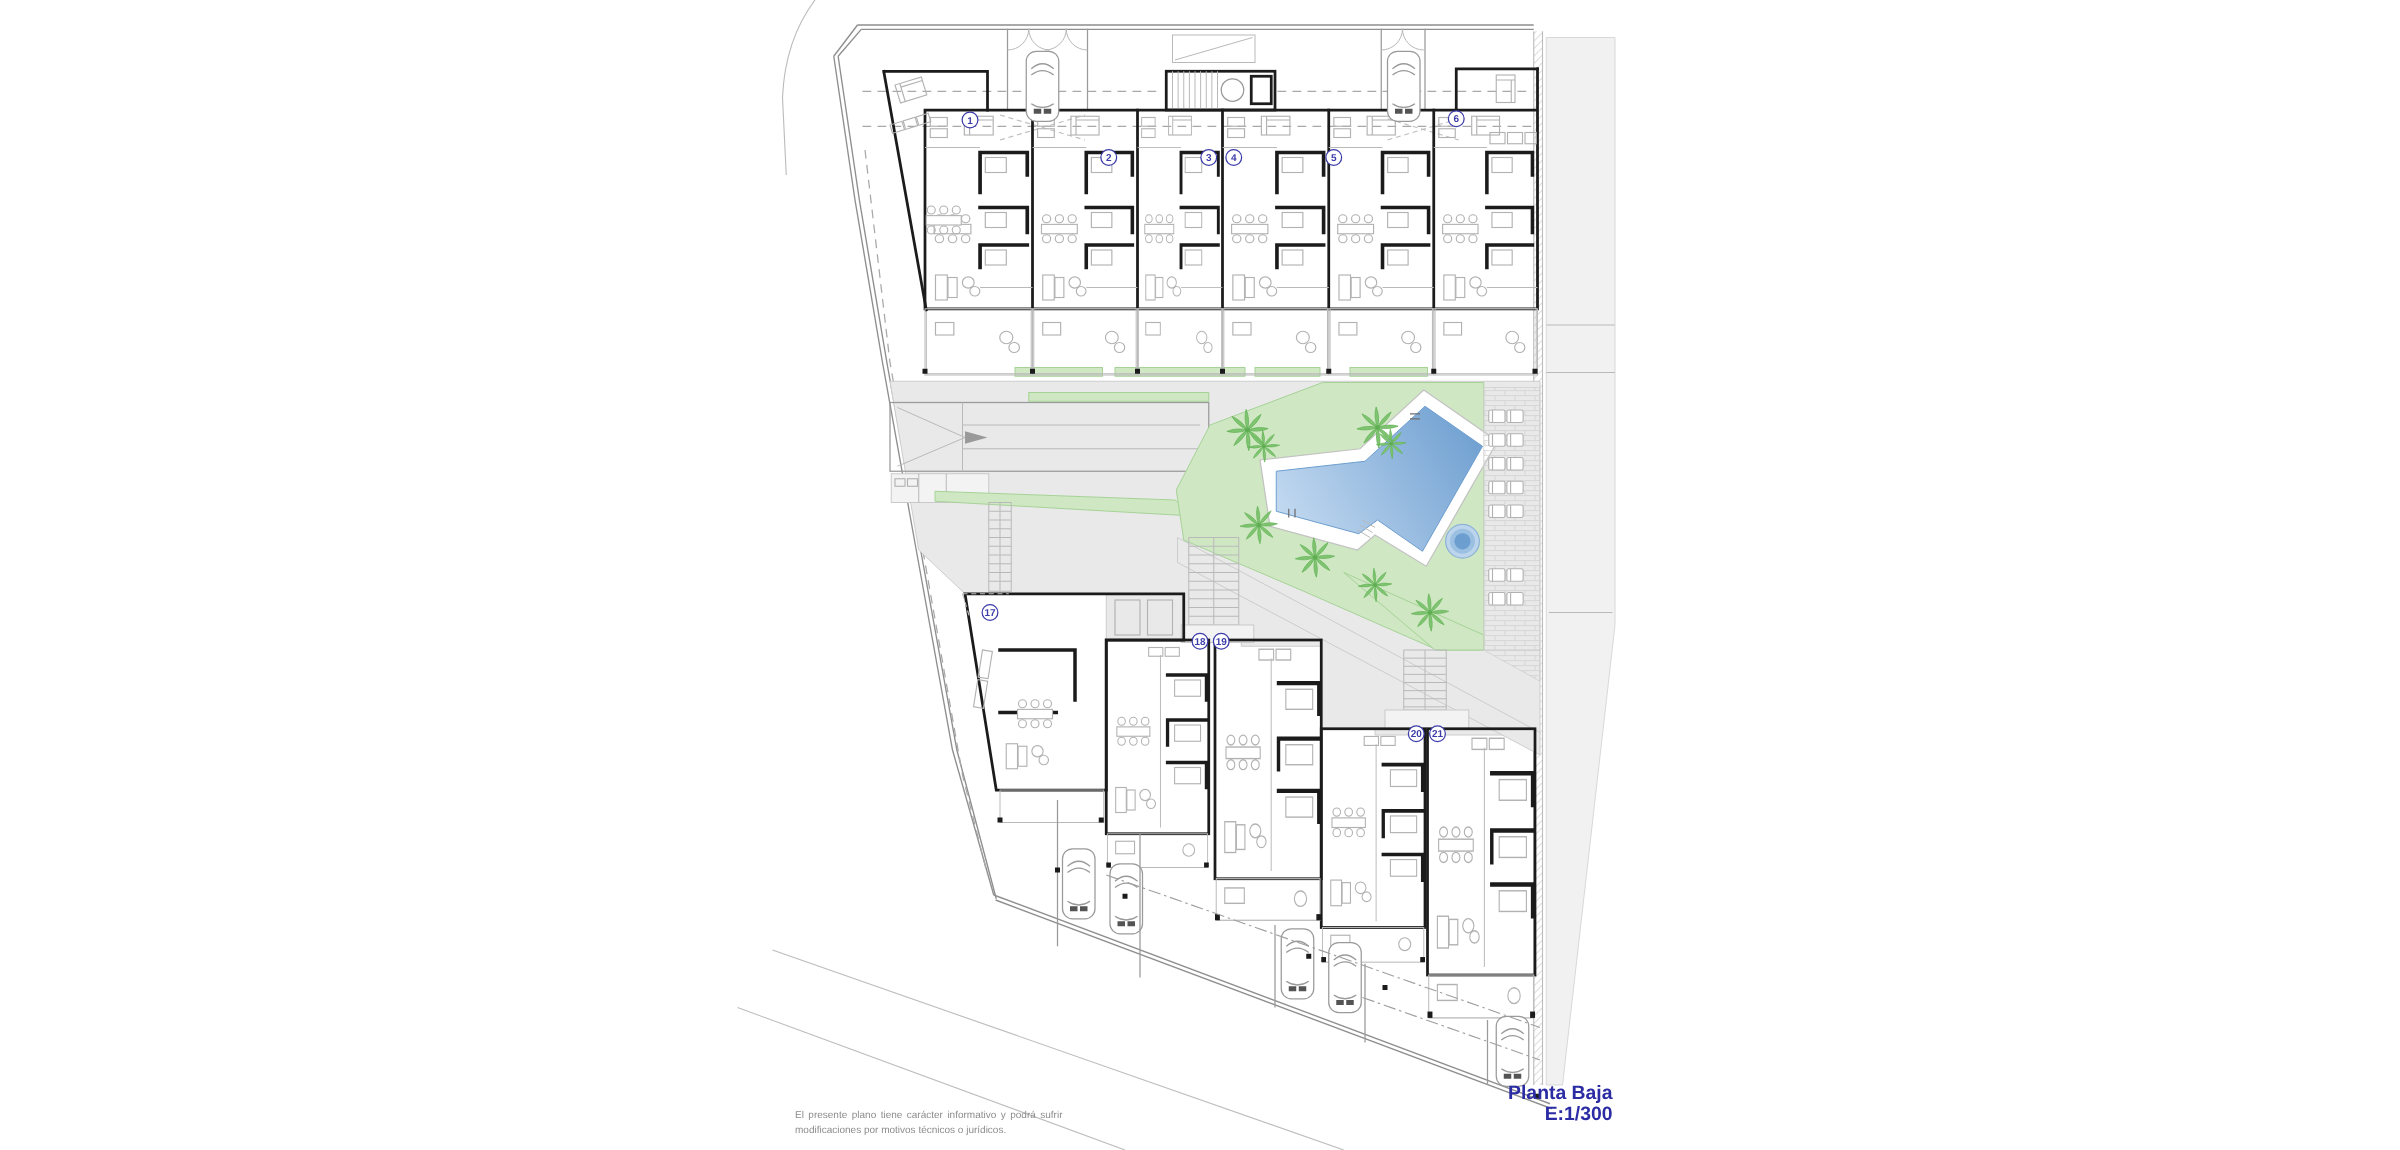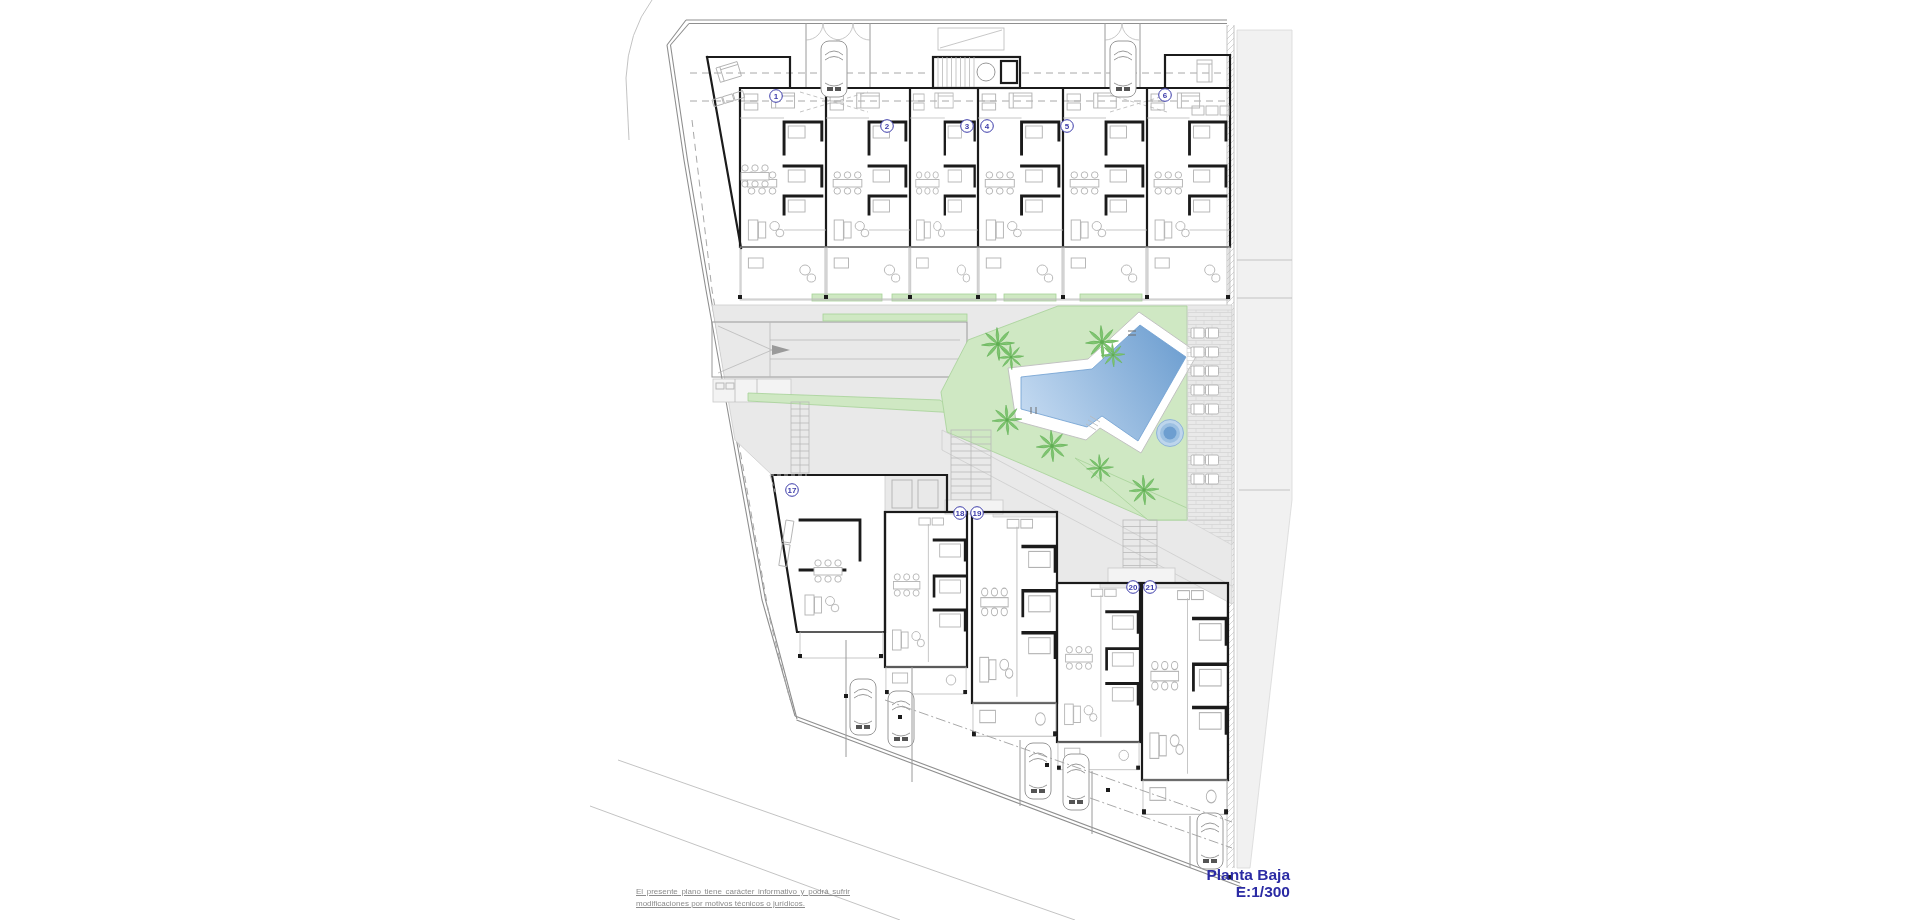--- a/index.html
+++ b/index.html
@@ -25,21 +25,21 @@
   .deck{fill:#ffffff;stroke:#c2c2c2;stroke-width:1;}
   .neigh{fill:var(--c-neighbor,#f1f1f1);stroke:#d8d8d8;stroke-width:.8;}
   .badge circle{fill:#fff;stroke:var(--c-badge,#4646ac);stroke-width:1;}
   .badge text{fill:var(--c-badge,#3c3caa);font:700 8px "Liberation Sans",sans-serif;
               text-anchor:middle;}
   .palmleaf{fill:var(--c-palm,#7fc571);stroke:#5fae52;stroke-width:.5;}
   .carb{fill:#fff;stroke:#9a9a9a;stroke-width:1;}
   
   .disclaimer{position:absolute;left:636px;top:886px;width:214px;
      font-size:8px;line-height:1.45;color:var(--c-disclaimer_text,#8c8c8c);
-     text-align:justify;text-decoration:underline;}
+     text-align:justify;}
   .plan-title{position:absolute;right:630px;top:866px;text-align:right;
      color:var(--c-title_text,#2b2ba4);font-weight:bold;font-size:15.5px;line-height:1.1;margin-left:44px;}
 </style>
 </head>
 <body>
 
 <div class="stage">
 <svg width="1920" height="920" viewBox="0 0 1920 920">
 <defs>
   <linearGradient id="poolGrad" gradientUnits="userSpaceOnUse" x1="1020" y1="425" x2="1180" y2="330">

